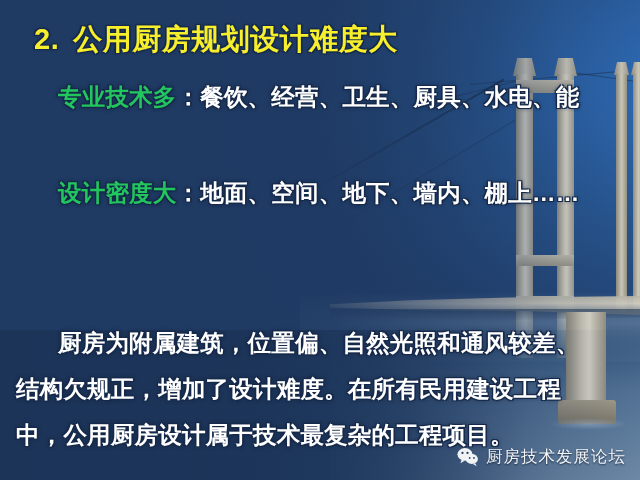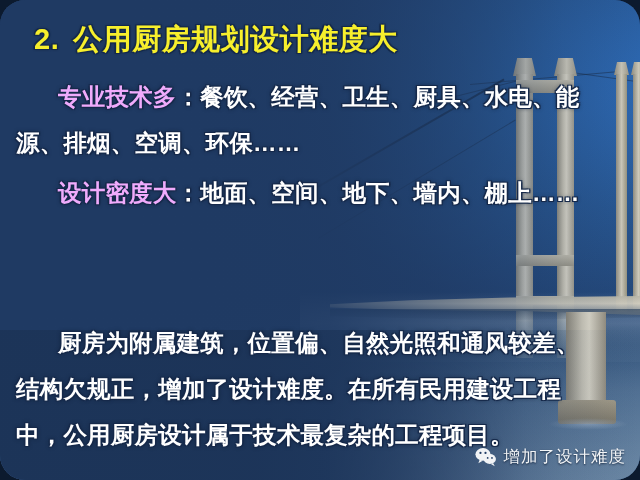--- a/index.html
+++ b/index.html
@@ -7,21 +7,20 @@
     padding: 0;
     background: #0c1a2e;
   }
   #slide {
     position: relative;
     width: 640px;
     height: 480px;
     overflow: hidden;
     background: #1f3a63;
     font-family: "Liberation Sans", "DejaVu Sans", sans-serif;
-    border-radius: 25px;
   }
 
   
   .bg-layer {
     position: absolute;
     inset: 0;
     pointer-events: none;
   }
   
   .bg-sky {
@@ -184,21 +183,21 @@
     color: #ffffff;
     line-height: 46px;
     letter-spacing: .2px;
     white-space: nowrap;
     text-shadow:
       -1.3px -1.3px 0 #16294a, 1.3px -1.3px 0 #16294a,
       -1.3px  1.3px 0 #16294a, 1.3px  1.3px 0 #16294a,
        0 0 4px rgba(12,26,48,.85);
   }
   .para .hl {
-    color: #f0abfc;
+    color: #22c55e;
   }
   .p1 { left: 58px;  top: 74px;  }
   .p1b{ left: 16px;  top: 120px; }
   .p2 { left: 58px;  top: 170px; text-align: right; }
   .p3 { left: 58px;  top: 218px; }
   .p4 { left: 58px;  top: 266px; }
   .p5 { left: 58px;  top: 320px; text-align: right; }
   .p6 { left: 16px;  top: 366px; }
   .p7 { left: 16px;  top: 412px; }
 
@@ -271,23 +270,20 @@
   <div class="content">
 
     <div class="title">
       <span class="num">2.</span><span>公用厨房规划设计难度大</span>
     </div>
 
     <div class="para p1">
       <span class="hl">专业技术多</span><span>：餐饮、经营、卫生、厨具、水电、能</span>
     </div>
 
-    <div class="para p1b">
-      <span>源、排烟、空调、环保……</span>
-    </div>
 
     <div class="para p2">
       <span class="hl">设计密度大</span><span>：地面、空间、地下、墙内、棚上……</span>
     </div>
 
 
 
     <div class="para p5">
       <span>厨房为附属建筑，位置偏、自然光照和通风较差、</span>
     </div>
@@ -308,16 +304,16 @@
         <ellipse cx="25" cy="26" rx="21" ry="17.5" fill="#ffffff"></ellipse>
         <path d="M16 40 L12 51 L24 44 Z" fill="#ffffff"></path>
         <circle cx="18" cy="22" r="3.1" fill="#1f3a63"></circle>
         <circle cx="32" cy="22" r="3.1" fill="#1f3a63"></circle>
         <ellipse cx="44" cy="39" rx="17" ry="14" fill="#ffffff"></ellipse>
         <path d="M53 50 L58 59 L47 53 Z" fill="#ffffff"></path>
         <circle cx="38" cy="36" r="2.5" fill="#1f3a63"></circle>
         <circle cx="50" cy="36" r="2.5" fill="#1f3a63"></circle>
       </svg>
     </span>
-    <span class="wm-text">增加了设计难度</span>
+    <span class="wm-text">厨房技术发展论坛</span>
   </div>
 
 </div>
 
 </body></html>

